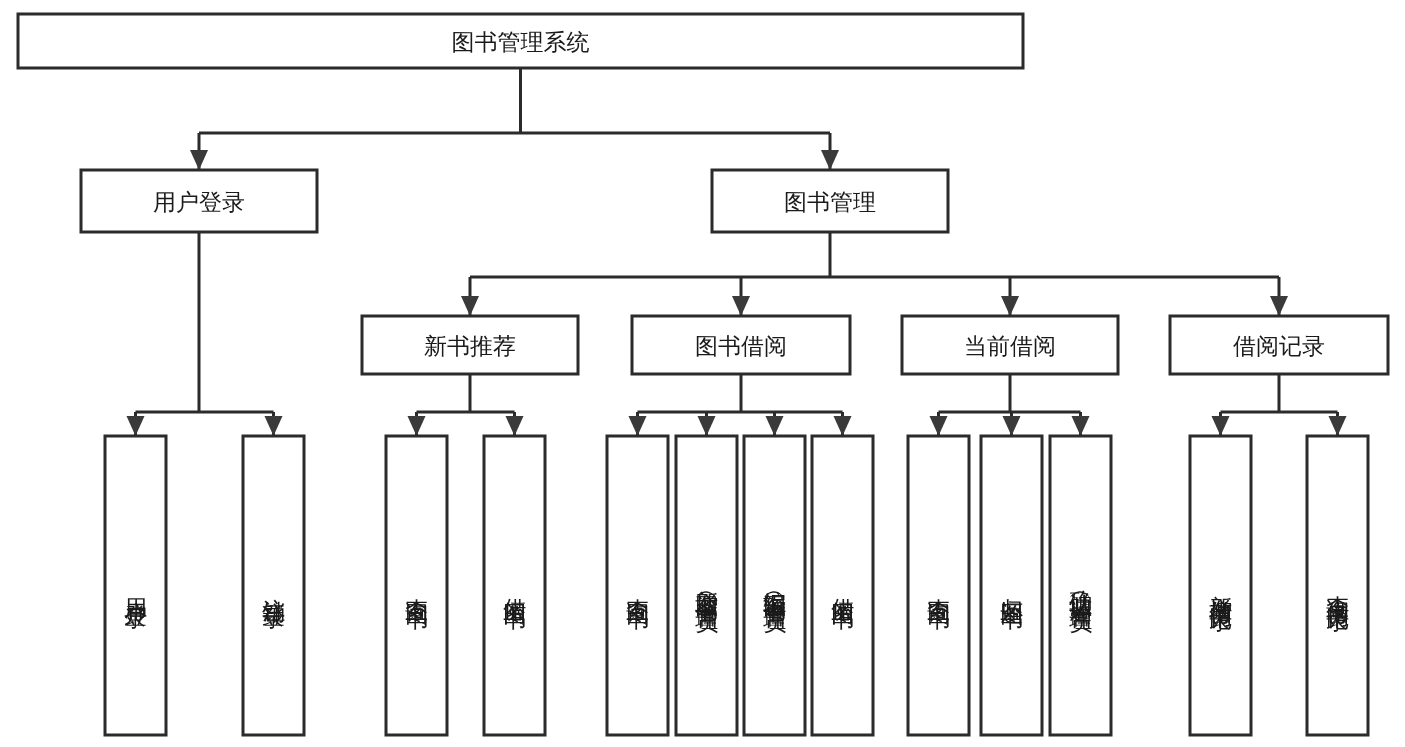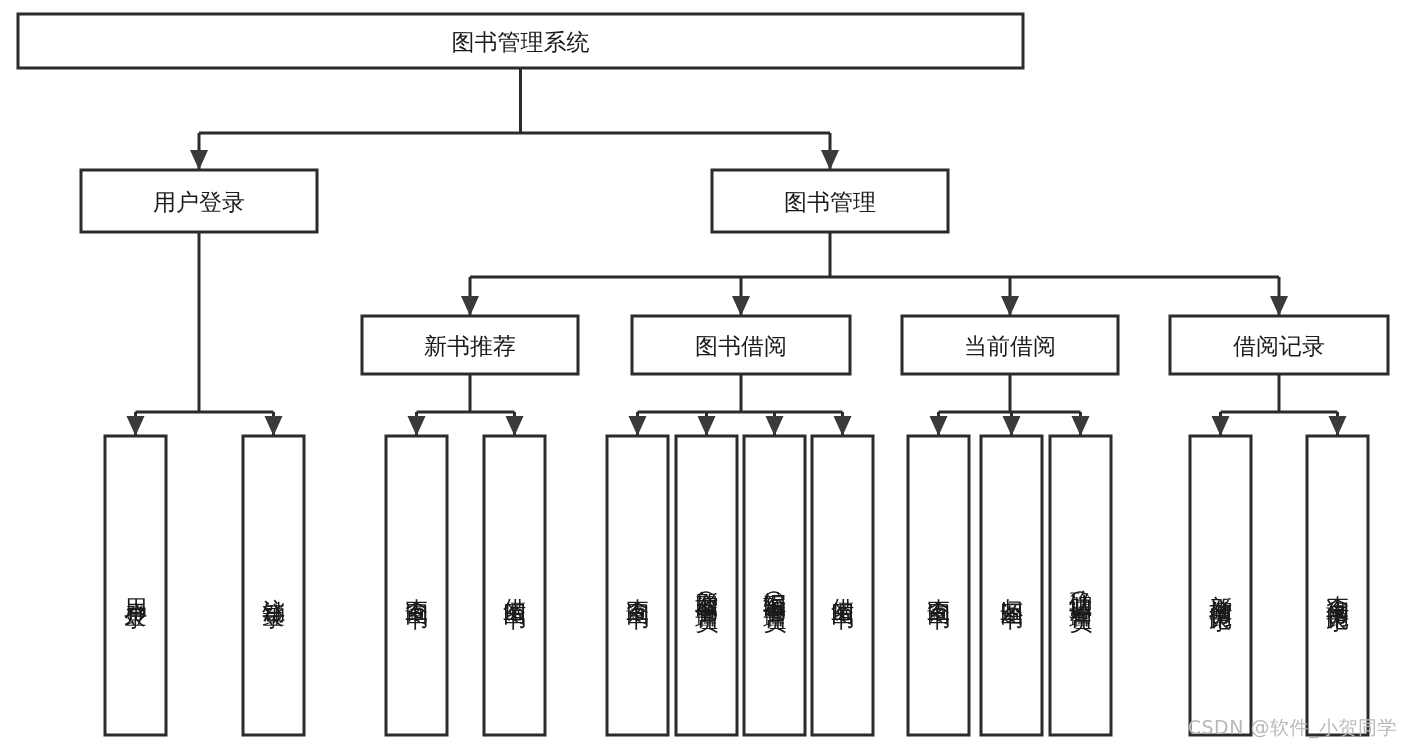--- a/index.html
+++ b/index.html
@@ -246,15 +246,14 @@
         <span class="leaf-label">确认归还（管理员）</span>
       </div>
       <div class="leaf-label-wrap" style="left: 1190px; top: 436px; width: 61px; height: 299px;">
         <span class="leaf-label">新增借阅记录</span>
       </div>
       <div class="leaf-label-wrap" style="left: 1307px; top: 436px; width: 61px; height: 299px;">
         <span class="leaf-label">查询借阅记录</span>
       </div>
     </div>
 
-  <div class="watermark">CSDN @软件_小贺同学</div>
 
 </div>
 
 </body></html>

